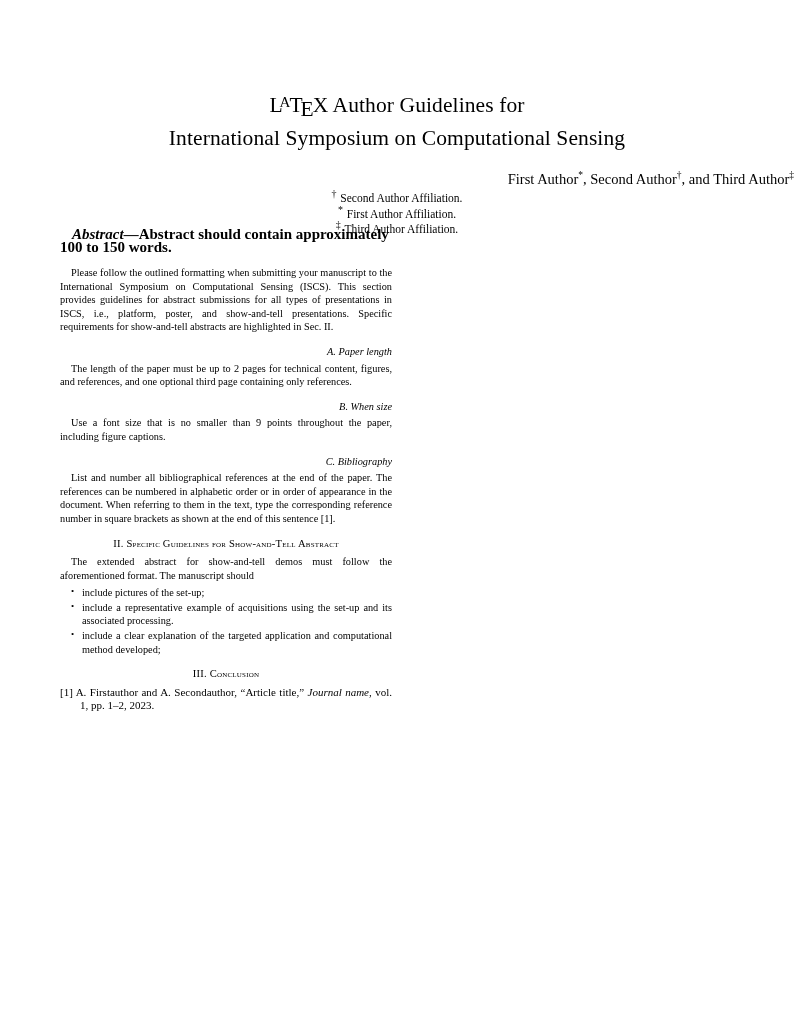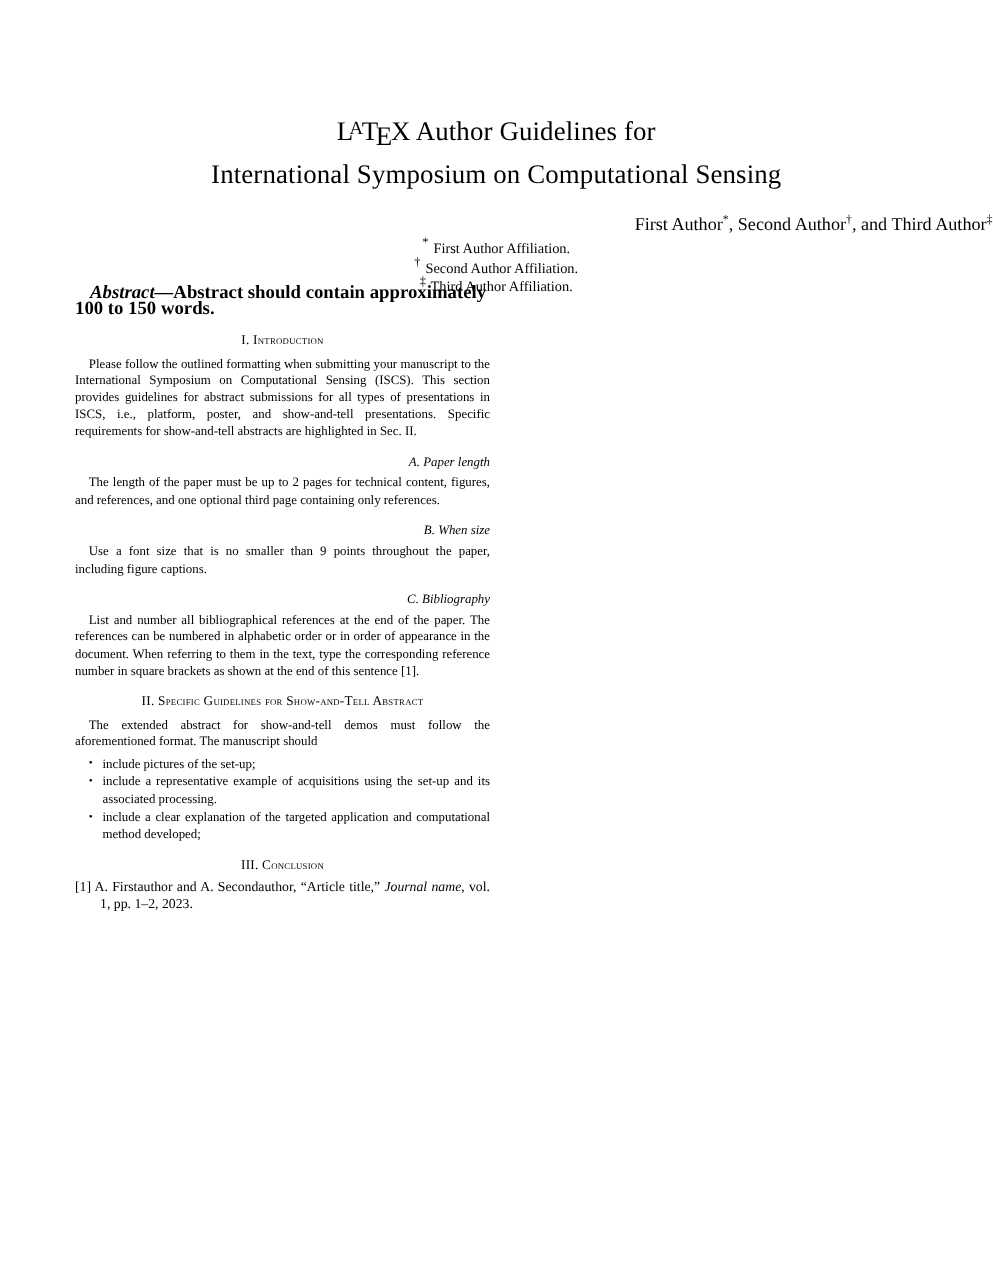--- a/index.html
+++ b/index.html
@@ -164,30 +164,29 @@
       <span class="latex-logo"><span>L</span><span class="l-a">A</span><span class="l-t">T</span><span class="l-e">E</span><span class="l-x">X</span></span><span> Author Guidelines for</span>
     </div>
     <div class="title-line">International Symposium on Computational Sensing</div>
   </div>
 
   <div class="authors">
     <span>First Author</span><sup class="mark">*</sup><span>, </span><span>Second Author</span><sup class="mark">†</sup><span>, and </span><span>Third Author</span><sup class="mark">‡</sup>
   </div>
 
   <div class="affils">
+    <div><span class="affil-sym">†</span> <span>Second Author Affiliation.</span></div>
     <div><span class="affil-sym">*</span> <span>First Author Affiliation.</span></div>
-    <div><span class="affil-sym">†</span> <span>Second Author Affiliation.</span></div>
     <div><span class="affil-sym">‡</span> <span>Third Author Affiliation.</span></div>
   </div>
 
   <div class="column">
 
     <div class="abstract"><span class="abs-head">Abstract—</span><span>Abstract should contain approximately 100 to 150 words.</span></div>
 
-    <div class="sec-head"><span class="num">I.</span> <span>Introduction</span></div>
 
     <p class="body"><span>Please follow the outlined formatting when submitting your manuscript to the International Symposium on Computational Sensing (ISCS). This section provides guidelines for abstract submissions for all types of presentations in ISCS, </span><span class="it">i.e.</span><span>, platform, poster, and show-and-tell presentations. Specific requirements for show-and-tell abstracts are highlighted in Sec. II.</span></p>
 
     <div class="subsec-head">A.  Paper length</div>
     <p class="body">The length of the paper must be up to 2 pages for technical content, figures, and references, and one optional third page containing only references.</p>
 
     <div class="subsec-head">B.  When size</div>
     <p class="body">Use a font size that is no smaller than 9 points throughout the paper, including figure captions.</p>
 
     <div class="subsec-head">C.  Bibliography</div>

